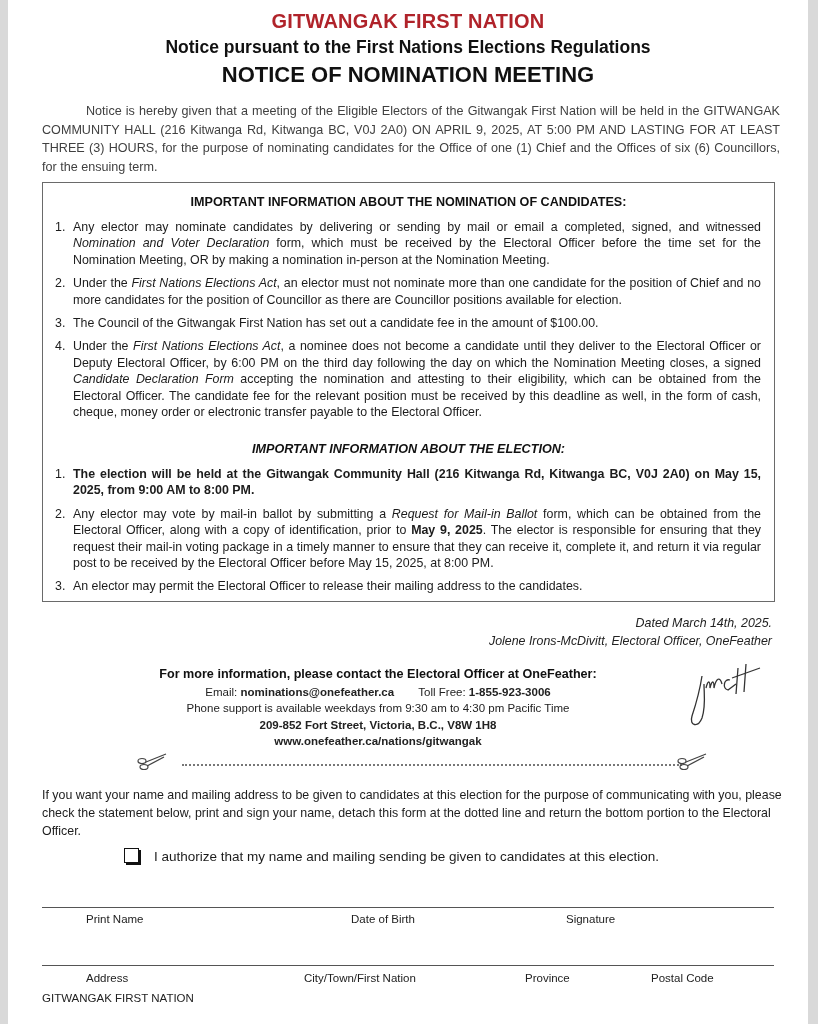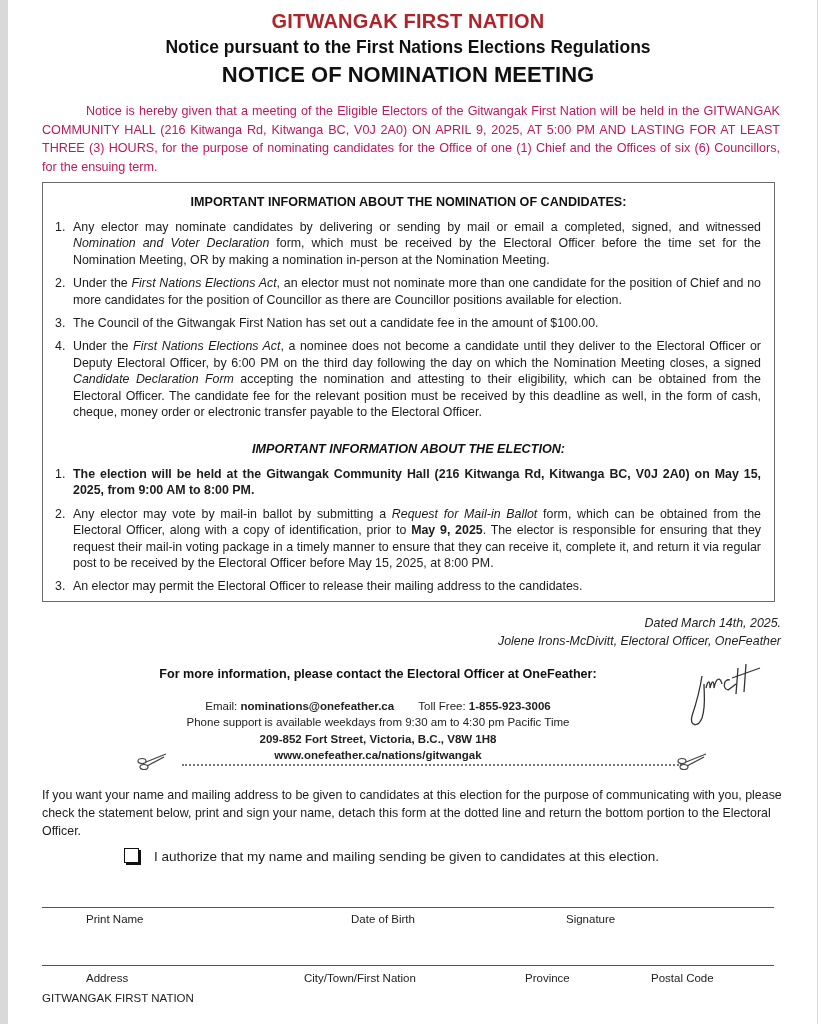--- a/index.html
+++ b/index.html
@@ -5,37 +5,36 @@
     html, body { margin: 0; padding: 0; }
     body {
       width: 818px; height: 1024px; overflow: hidden;
       background: #d9d9d9;
       font-family: "Liberation Sans", sans-serif;
       color: #1a1a1a;
     }
     .page {
       position: absolute; left: 8px; top: 0; width: 800px; height: 1024px;
       background: #ffffff;
-      padding-left: 9px;
     }
     .abs { position: absolute; }
     .center { text-align: center; }
     .title-red {
       left: 0; width: 800px; top: 10px; font-size: 20px; font-weight: bold;
       color: #b0232a; letter-spacing: 0.2px;
     }
     .subtitle {
       left: 0; width: 800px; top: 37px; font-size: 17.5px; font-weight: bold; color: #111;
     }
     .main-title {
       left: 0; width: 800px; top: 62px; font-size: 22px; font-weight: bold; color: #111;
     }
     .intro {
       left: 34px; width: 738px; top: 102px; font-size: 12.6px; line-height: 18.5px;
-      text-align: justify; color: #be185d;
+      text-align: justify; color: #404040;
     }
     .intro .indent { display: inline-block; width: 44px; }
     .box {
       left: 34px; top: 182px; width: 733px; height: 420px;
       border: 1.5px solid #6a6a6a; box-sizing: border-box;
     }
     .box-heading {
       left: 0; width: 100%; font-size: 12.6px; font-weight: bold; color: #111;
     }
     ol.items {
@@ -47,21 +46,21 @@
     .b { font-weight: bold; }
     .i { font-style: italic; }
     .dated {
       right: 36px; top: 614px; text-align: right; font-style: italic; font-size: 12.4px;
       line-height: 18px; color: #222;
     }
     .contact {
       left: 130px; width: 480px; top: 666px; text-align: center; font-size: 11.5px;
       line-height: 16.5px; color: #222;
     }
-    .contact .head { font-size: 12.6px; font-weight: bold; color: #111; margin-bottom: 15px; }
+    .contact .head { font-size: 12.6px; font-weight: bold; color: #111; margin-bottom: 1px; }
     .signature { left: 676px; top: 654px; width: 80px; height: 80px; }
     .cutline {
       left: 174px; top: 764px; width: 500px; height: 0;
       border-top: 2px dotted #777;
     }
     .scissors { top: 752px; width: 34px; height: 20px; }
     .optin {
       left: 34px; width: 740px; top: 786px; font-size: 12.4px; line-height: 18px; color: #1c1c1c;
     }
     .checkbox {

